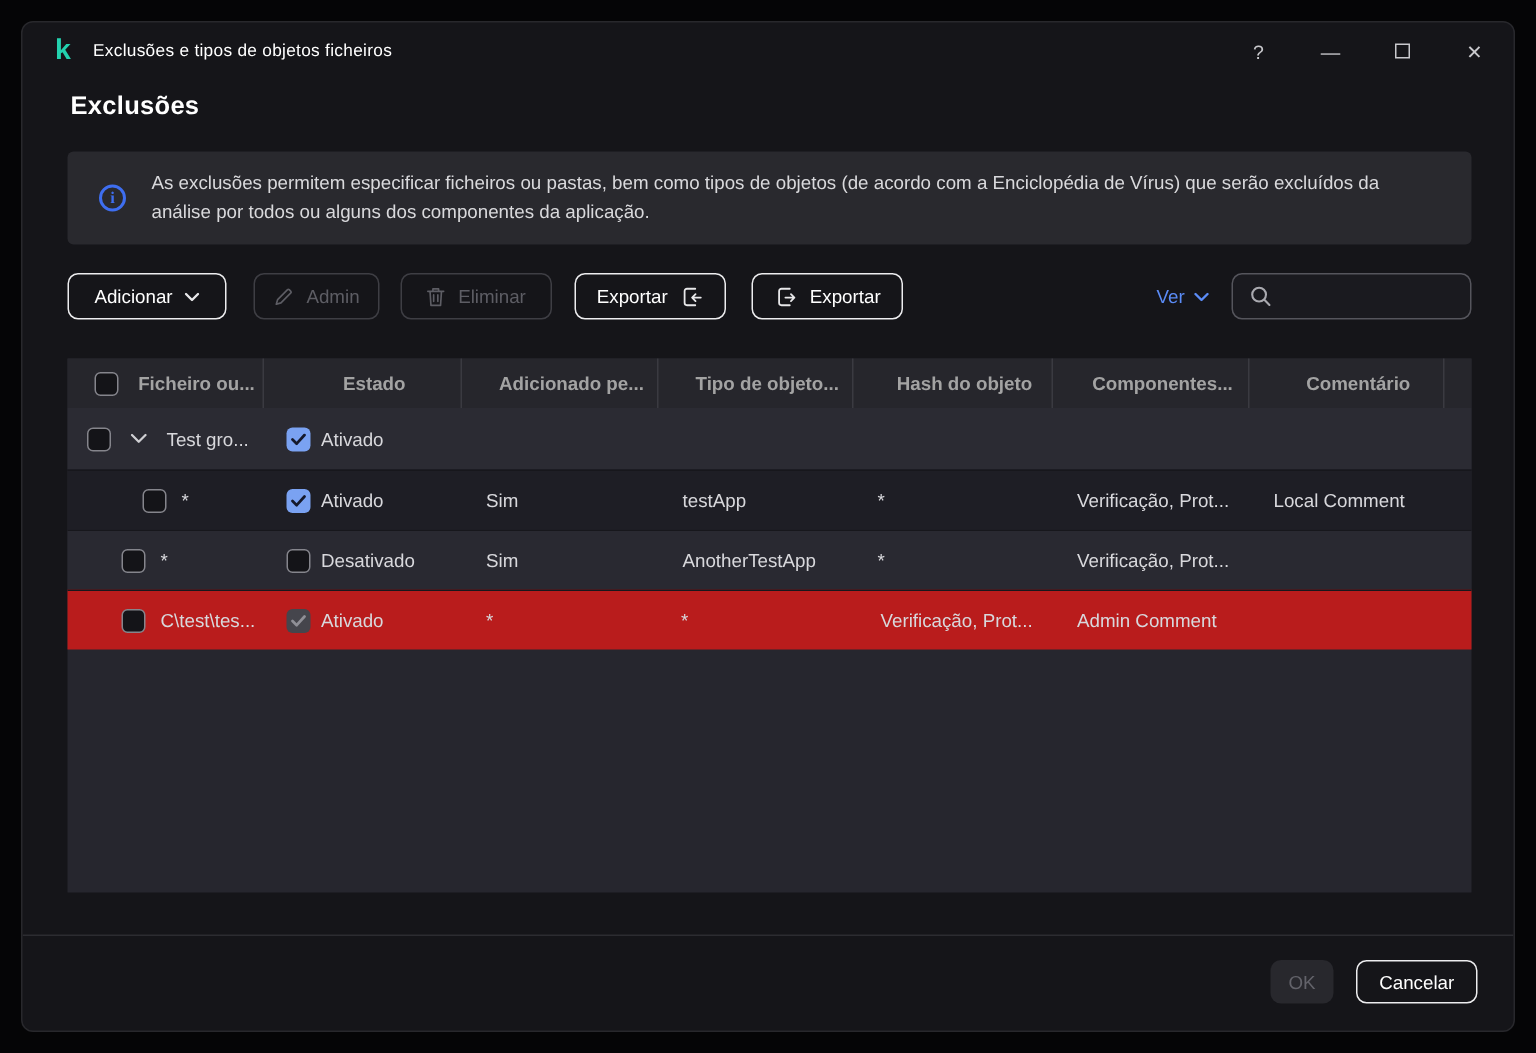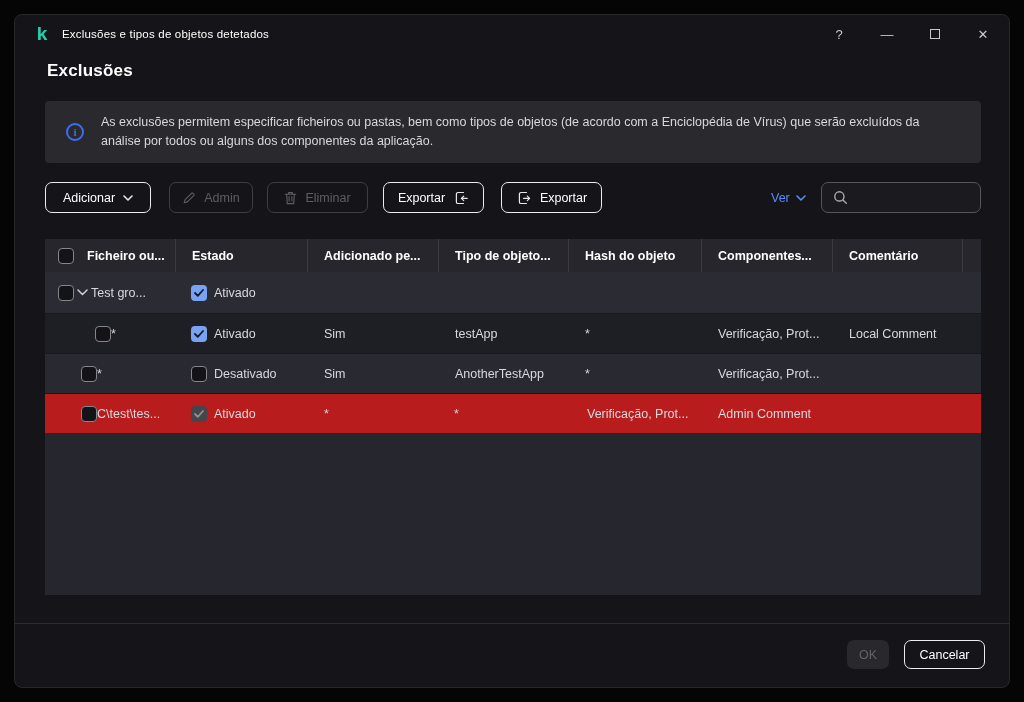--- a/index.html
+++ b/index.html
@@ -52,36 +52,36 @@
 
   .searchbox { position:absolute; top:167px; left:806px; width:160px; height:31px; background:#1a1a1f;
                border:1px solid #55555c; border-radius:7px; display:flex; align-items:center; }
   .searchbox svg { margin-left:11px; color:#a9a9af; flex:none; }
   .searchbox input { flex:1; min-width:0; background:transparent; border:none; outline:none; color:#e6e6e8;
                      font-size:12.5px; padding:0 8px 0 7px; font-family:"Liberation Sans", sans-serif; }
 
   
   .table { position:absolute; left:30px; top:224px; width:936px; height:356px; background:#26262e; }
   .thead { display:flex; height:33px; background:#26262c; }
-  .th { display:flex; align-items:center; padding-left:16px; color:#ffffff; font-size:12.5px; font-weight:700;
-        border-right:1px solid #3a3a41; }
+  .th { display:flex; align-items:center; padding-left:16px; color:#a3a3a3; font-size:12.5px; font-weight:700;
+        border-right:1px solid #3a3a41;justify-content:center; }
   .th:last-child { border-right:none; }
   .c0{width:131px;} .c1{width:132px;} .c2{width:131px;} .c3{width:130px;}
   .c4{width:133px;} .c5{width:131px;} .c6{width:130px;} .c7{width:18px; padding-left:0;}
   .th.c0 { padding-left:13px; }
   .th.c0 .hlabel { margin-left:13px; }
 
   .trow { display:flex; height:40px; align-items:center; border-top:1px solid #17171c; color:#d8d8dc; font-size:12.5px; }
   .trow .cell { display:flex; align-items:center; height:100%; padding-left:16px; overflow:hidden; white-space:nowrap; }
   .row-group { background:#2b2b33; border-top:none; height:41px; }
   .row-1 { background:#1e1e25; }
   .row-2 { background:#292931; }
   .row-3 { background:#b91c1c; }
 
-  .cell.c0 { padding-left:13px; }
+  .cell.c0 { padding-left:13px; gap:10px; }
   .indent-child  { padding-left:50px !important; }
   .indent-top    { padding-left:36px !important; }
   .cell.c1 { gap:7px; padding-left:15px; }
 
   .chev-expand { color:#cfcfd3; display:flex; margin:0 3px; }
 
   
   .cb { width:16px; height:16px; border-radius:4px; border:1.5px solid #85858c; background:#141418; flex:none;
         display:flex; align-items:center; justify-content:center; cursor:pointer; }
   .cb.checked { background:#7aa2f2; border:none; }
@@ -97,21 +97,21 @@
             border:1px solid #ededef; border-radius:7px; font-size:12.5px; font-family:"Liberation Sans", sans-serif; cursor:pointer; }
 </style>
 </head>
 <body>
 
 <div class="stage">
   <div class="window">
 
     <div class="titlebar">
       <span class="k-logo">k</span>
-      <span class="win-title">Exclusões e tipos de objetos detetados</span>
+      <span class="win-title">Exclusões e tipos de objetos ficheiros</span>
       <div class="win-controls">
         <span class="win-btn">?</span>
         <span class="win-btn">—</span>
         <span class="win-btn">
             <span class="max-glyph"></span>
           </span>
         <span class="win-btn">✕</span>
       </div>
     </div>
 

